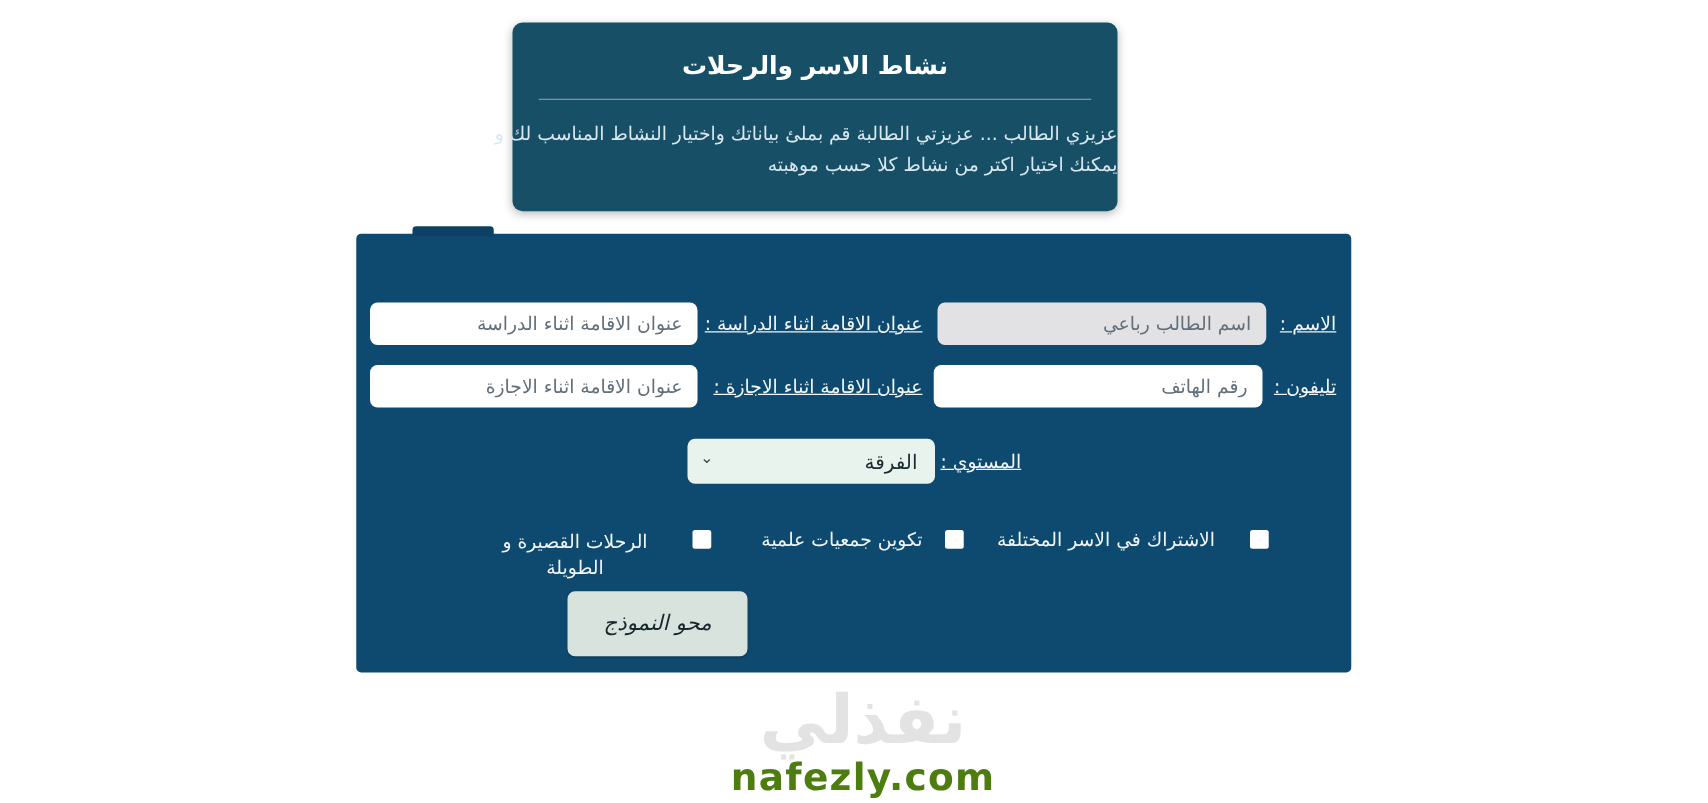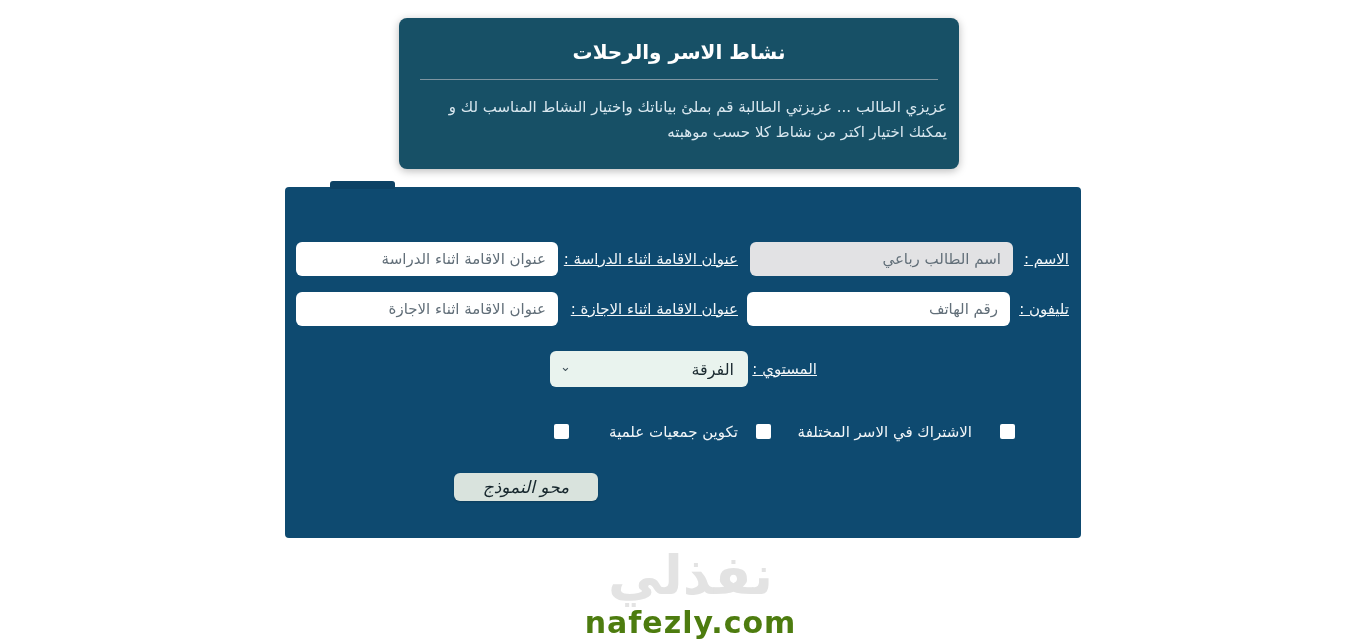--- a/index.html
+++ b/index.html
@@ -7,22 +7,22 @@
     width: 1366px; height: 642px;
     background: #ffffff;
     font-family: "DejaVu Sans", sans-serif;
     overflow: hidden;
     position: relative;
   }
 
   
   .header-card {
     position: absolute;
-    left: 399px; top: 18px;
-    width: 560px; height: 151px;
+    left: 410px; top: 18px;
+    width: 484px; height: 151px;
     background: #175066;
     border-radius: 8px;
     box-shadow: 0 2px 8px rgba(0,0,0,.28);
     direction: rtl;
   }
   .header-title {
     padding-top: 22px;
     text-align: center;
     color: #ffffff;
     font-size: 20px;
@@ -142,21 +142,21 @@
   .cb-3 { left: 269px; }
   .cb-label { position: absolute; top: 236px; color: #f2f6f8; font-size: 15px; }
   .cb-label-1 { right: 109px; margin-left: 39px; }
   .cb-label-2 { right: 343px; }
   .cb-label-3 { left: 95px; width: 160px; text-align: center; line-height: 21px; }
 
   
   .form-btn {
     position: absolute;
     top: 286px;
-    width: 144px; height: 28px;
+    width: 144px; height: 52px;
     background: #d9e3dd;
     border: none;
     border-radius: 6px;
     font-family: "DejaVu Sans", sans-serif;
     font-size: 17px;
     font-style: italic;
     color: #17272d;
     cursor: pointer;
     box-shadow: 0 1px 2px rgba(0,0,0,.18);
   }
@@ -215,20 +215,21 @@
     <span class="select-chevron">⌄</span>
   </div>
 
   <input type="checkbox" class="checkbox cb-1" style="">
   <label class="cb-label cb-label-1">الاشتراك في الاسر المختلفة</label>
 
   <input type="checkbox" class="checkbox cb-2" style="">
   <label class="cb-label cb-label-2">تكوين جمعيات علمية</label>
 
   <input type="checkbox" class="checkbox cb-3" style="">
+  <label class="cb-label cb-label-3">الرحلات القصيرة و الطويلة</label>
 
   <button class="form-btn btn-reset">محو النموذج</button>
 </div>
 
 <div class="watermark">
   <div class="wm-arabic">نفذلي</div>
   <div class="wm-latin">nafezly.com</div>
 </div>
 
 </body></html>

